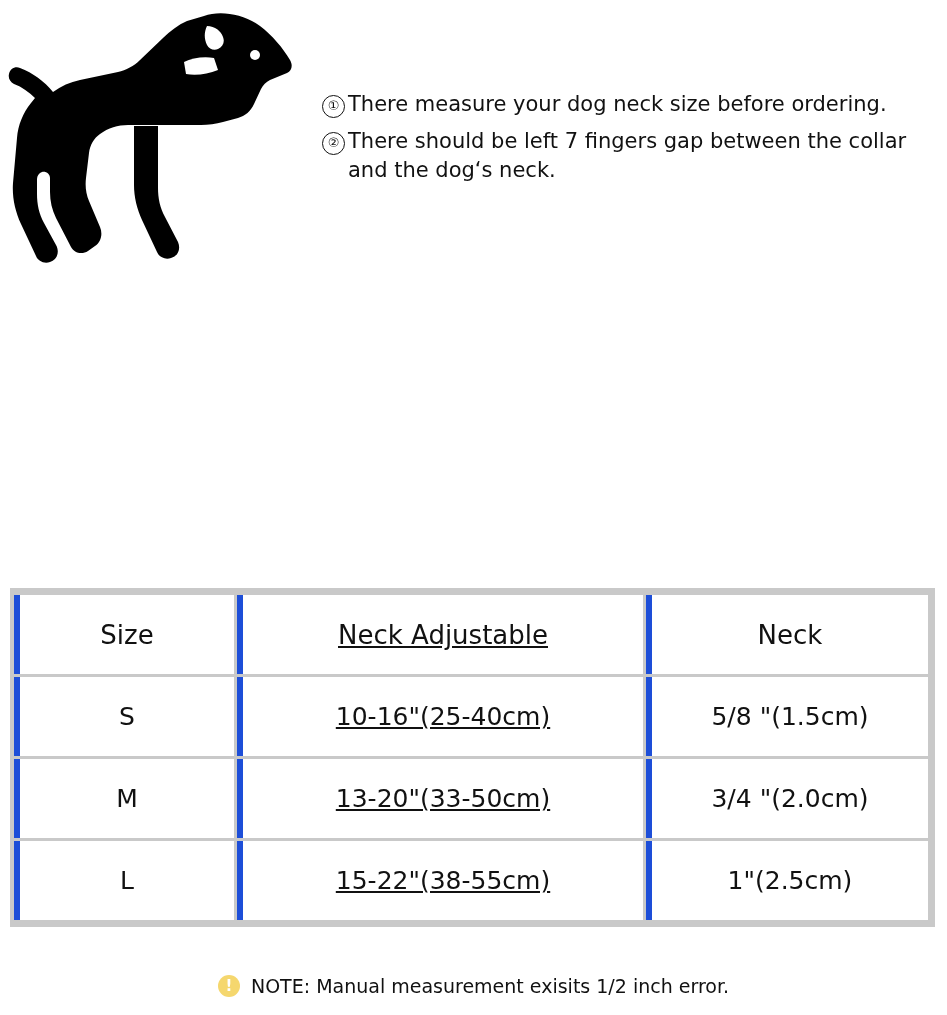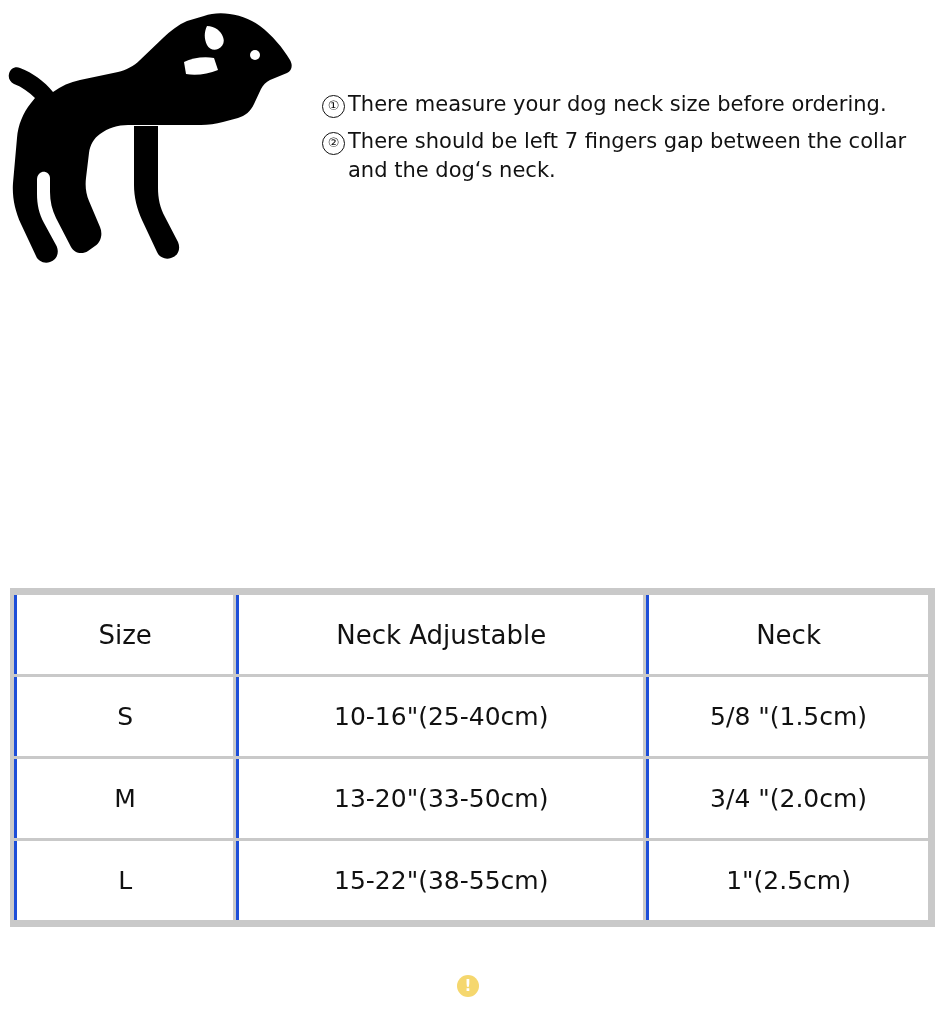--- a/index.html
+++ b/index.html
@@ -97,28 +97,28 @@
     border-spacing: 0 3px;
     table-layout: fixed;
   }
   table.size-table td {
     background: #ffffff;
     height: 77px;
     text-align: center;
     vertical-align: middle;
     font-size: 25px;
     color: #111;
-    border-left: 3px solid #1d4ed8;
+    border-left: 6px solid #1d4ed8;
     border-right: 3px solid #c9c9c9;
   }
   table.size-table tr.head td {
     font-size: 26px;
   }
   td.col-size { width: 24%; }
-  td.col-neck { width: 45%; }
+  td.col-neck { width: 45%; text-decoration: underline; }
   td.col-wide { width: 31%; }
 
   
   .note-row {
     position: absolute;
     left: 0;
     top: 975px;
     width: 947px;
     display: flex;
     justify-content: center;
@@ -318,13 +318,14 @@
         <td class="col-size">L</td>
         <td class="col-neck">15-22"(38-55cm)</td>
         <td class="col-wide">1"(2.5cm)</td>
       </tr>
     </tbody>
   </table>
 </div>
 
 <div class="note-row">
   <span class="note-badge">!</span>
+  <span>NOTE: Manual measurement exisits  1/2  inch error.</span>
 </div>
 
 </body></html>

